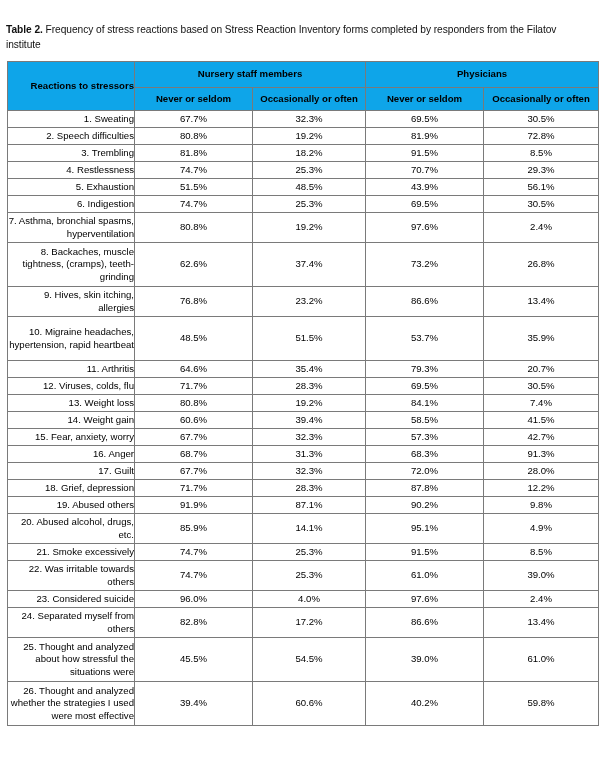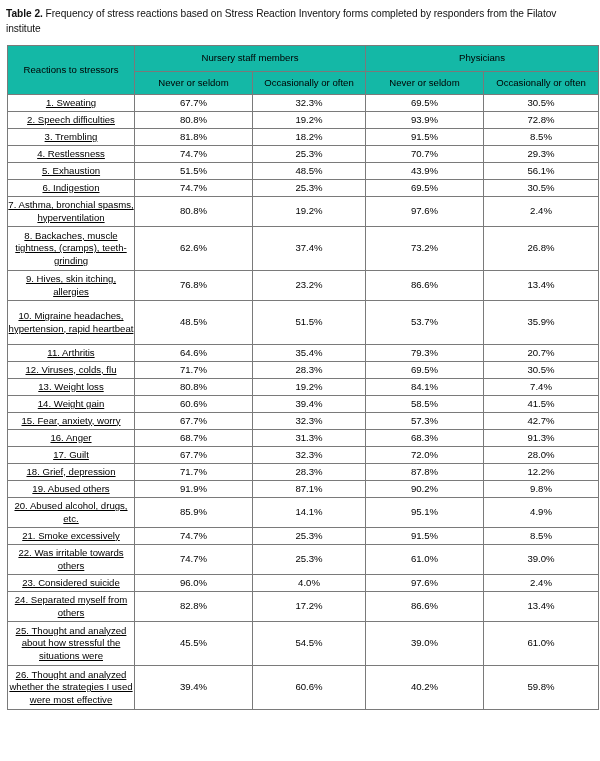--- a/index.html
+++ b/index.html
@@ -17,21 +17,21 @@
   .page {
     width: 600px;
     height: 761px;
     box-sizing: border-box;
     padding: 7px 6px 0 6px;
   }
   .caption {
     font-size: 10.2px;
     line-height: 14.5px;
     color: #111;
-    margin: 0 0 9px 0;
+    margin: 16px 0 9px 0;
     width: 586px;
     letter-spacing: -0.05px;
   }
   .caption .cap-label {
     font-weight: bold;
   }
   table.tbl {
     border-collapse: collapse;
     table-layout: fixed;
     width: 587px;
@@ -39,44 +39,43 @@
     border: 1px solid #6f6f6f;
   }
   table.tbl th, table.tbl td {
     border: 1px solid #7a7a7a;
     font-size: 9.6px;
     line-height: 12.6px;
     padding: 0;
     vertical-align: middle;
   }
   thead th {
-    background: #14b8a6;
-    font-weight: normal;
+    background: #0ea5e9;
+    font-weight: bold;
     text-align: center;
   }
   th.c-react {
-    text-align: center;
+    text-align: right;
     padding: 0 5px;
     vertical-align: middle;
     margin-top: 28px;
   }
   th.grp {
     height: 25px;
   }
   th.sub {
     height: 22px;
   }
   tbody td {
     background: #ffffff;
   }
   td.lbl {
-    text-align: center;
+    text-align: right;
     padding: 3px 4px 3px 5px;
     vertical-align: middle;
-    text-decoration: underline;
   }
   td.val {
     text-align: center;
     vertical-align: middle;
   }
   tbody tr.r1 td { height: 16px; }
   tbody tr.r2 td { height: 29px; }
   tbody tr.r3 td { height: 43px; }
   .colw1 { width: 127px; }
   .colw2 { width: 118px; }
@@ -119,21 +118,21 @@
           <td class="lbl">1. Sweating</td>
           <td class="val">67.7%</td>
           <td class="val">32.3%</td>
           <td class="val">69.5%</td>
           <td class="val">30.5%</td>
         </tr>
         <tr class="r1">
           <td class="lbl">2. Speech difficulties</td>
           <td class="val">80.8%</td>
           <td class="val">19.2%</td>
-          <td class="val">93.9%</td>
+          <td class="val">81.9%</td>
           <td class="val">72.8%</td>
         </tr>
         <tr class="r1">
           <td class="lbl">3. Trembling</td>
           <td class="val">81.8%</td>
           <td class="val">18.2%</td>
           <td class="val">91.5%</td>
           <td class="val">8.5%</td>
         </tr>
         <tr class="r1">

